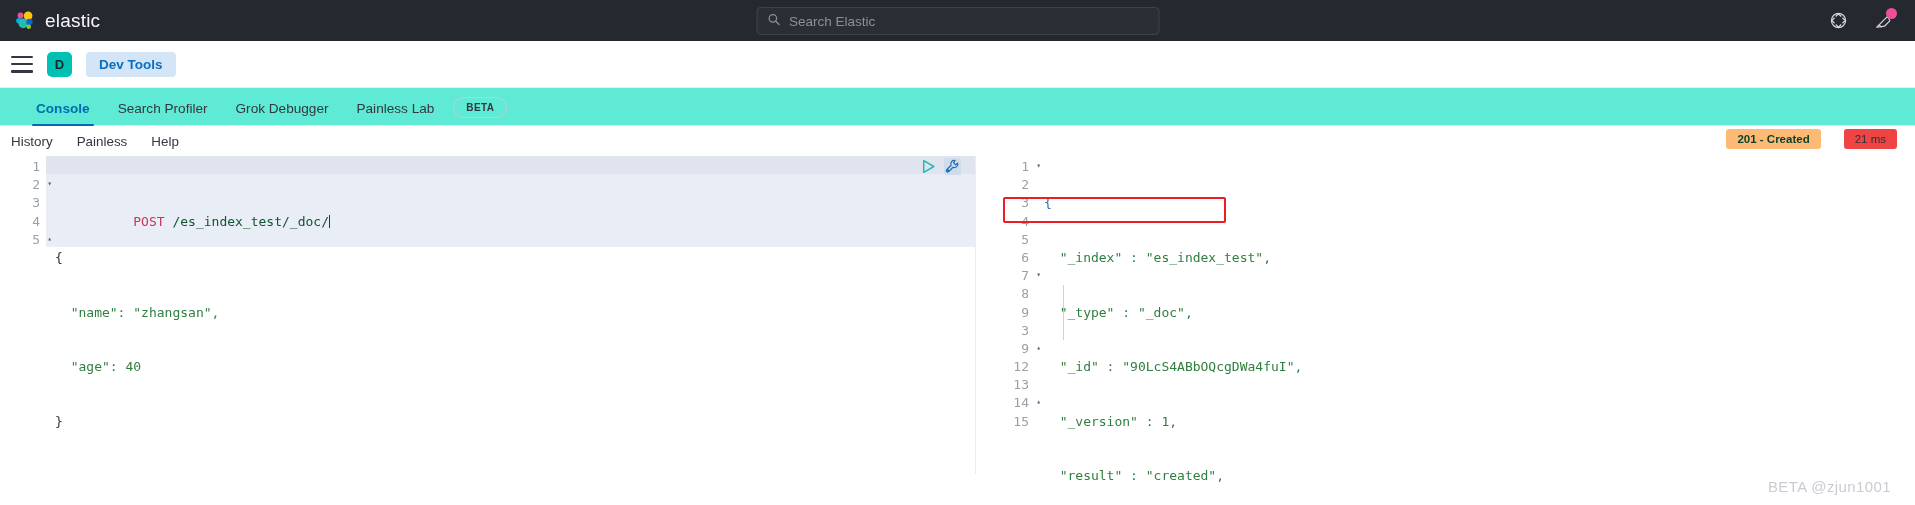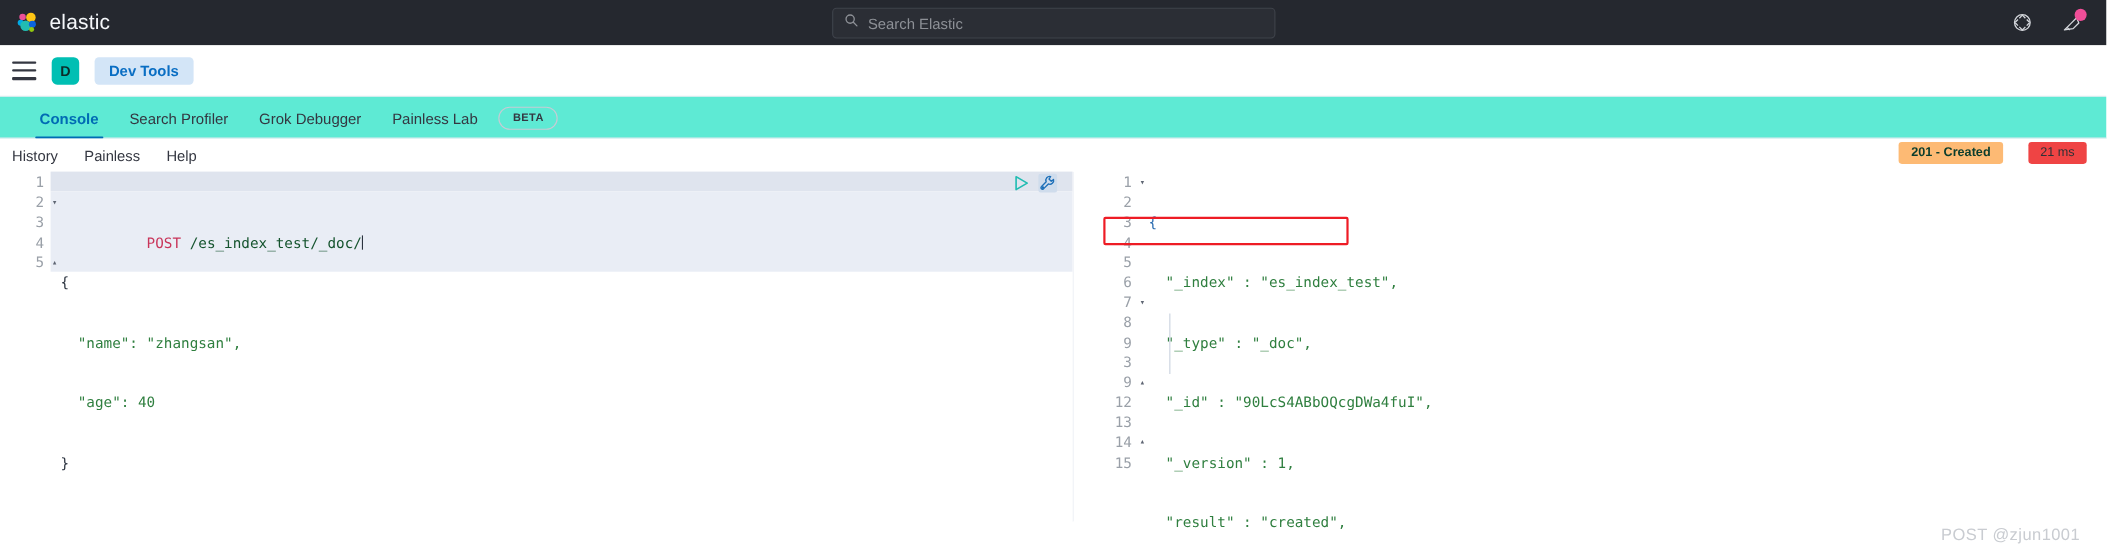--- a/index.html
+++ b/index.html
@@ -391,13 +391,13 @@
 
       <div class="guide-line" style="left:74px; top:129px; height:55px;"></div>
 
       <div class="annot-rect" style="left:14px; top:41px; width:223px; height:26px;"></div>
     </div>
 
     <div class="right-scrollbar"></div>
   </div>
 </div>
 
-<div class="watermark">POST @zjun1001</div>
+<div class="watermark">BETA @zjun1001</div>
 
 </body></html>

